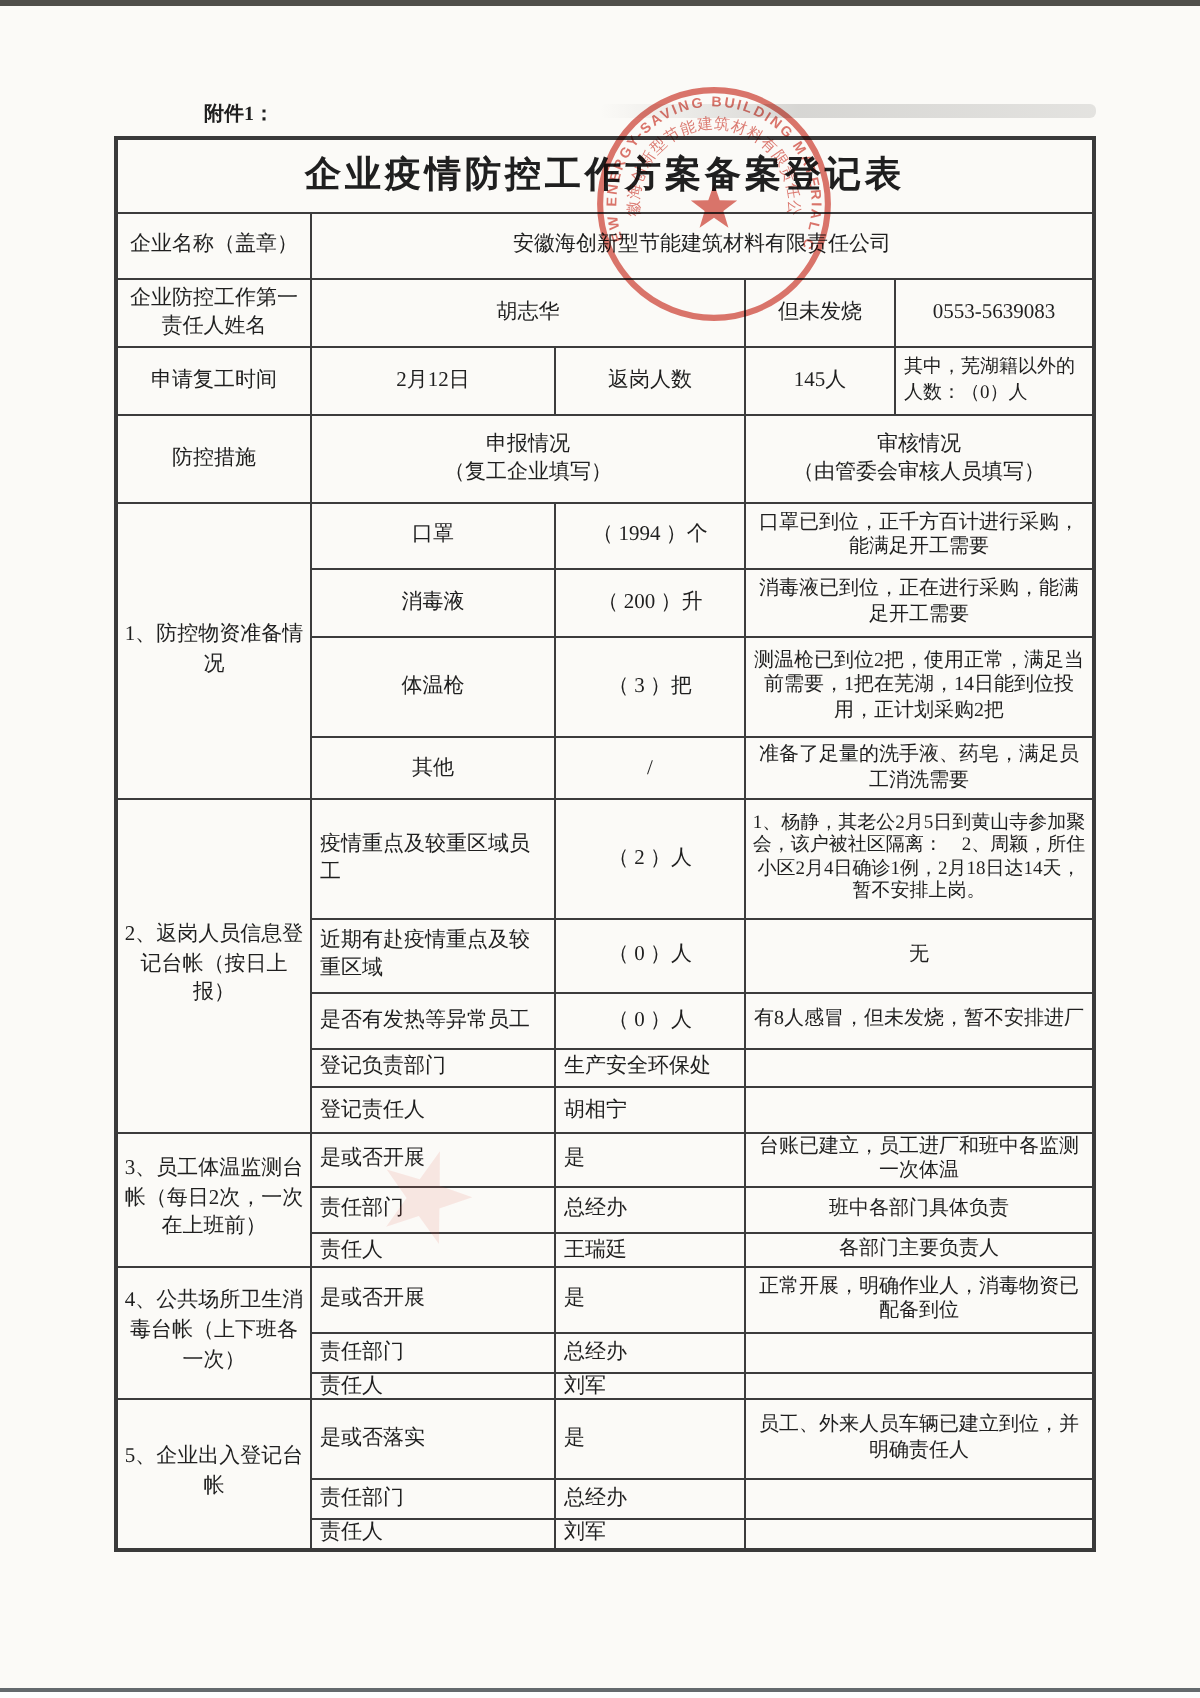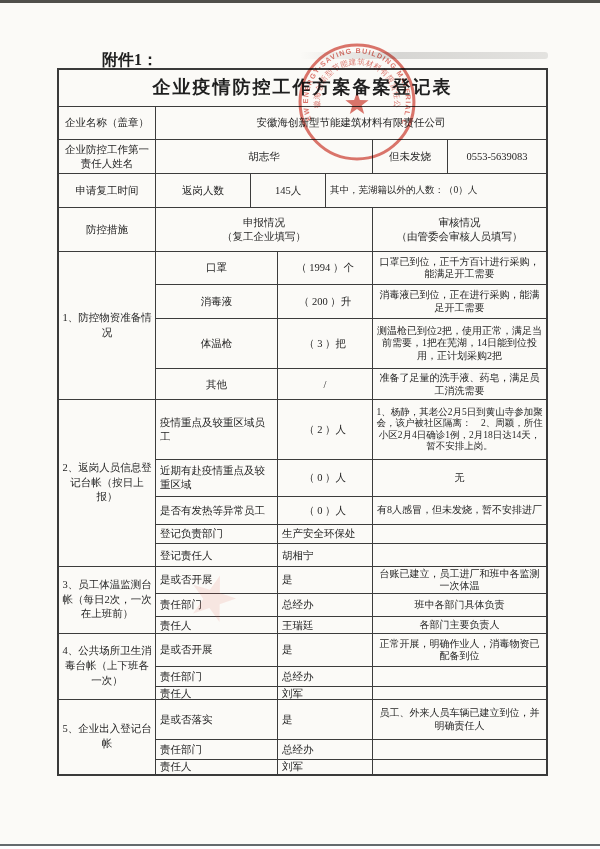--- a/index.html
+++ b/index.html
@@ -9,21 +9,21 @@
     background:#fbfaf7; overflow:hidden;
     font-family:"Liberation Serif","DejaVu Serif",serif;
     color:#1f1f1f;
   }
   .scan-top { position:absolute; top:0; left:0; width:600px; height:3px; background:#504f4b; }
   .scan-bottom-line { position:absolute; top:844px; left:0; width:600px; height:2px; background:#646a6d; }
   .scan-bottom-fill { position:absolute; top:846px; left:0; width:600px; height:3px; background:#fdfeff; }
   .scan-smudge { position:absolute; top:52px; left:300px; width:248px; height:7px;
     background:linear-gradient(90deg, rgba(120,120,118,0), rgba(120,120,118,.28) 40%, rgba(120,120,118,.18)); border-radius:3px; }
 
-  .attachment { position:absolute; left:58px; top:50px; font-size:16px; font-weight:bold;padding-left:44px; }
+  .attachment { position:absolute; left:58px; top:50px; font-size:10px; font-weight:bold;padding-left:44px; }
 
   .tbl { position:absolute; left:57px; top:68px; width:491px; border:2px solid #3a3a3a;
          display:flex; flex-direction:column; background:transparent; }
   .row { display:flex; border-bottom:1px solid #3c3c3c; align-items:stretch; }
   .row:last-child { border-bottom:none; }
   .cell { border-right:1px solid #3c3c3c; display:flex; align-items:center; justify-content:center;
           text-align:center; padding:1px 3px; font-size:10.5px; line-height:1.3; }
   .cell:last-child { border-right:none; }
   .rest { flex:1; }
   .c1 { width:97px; flex:none; }
@@ -73,20 +73,21 @@
 
     <div class="row h34">
       <div class="cell c1">企业防控工作第一责任人姓名</div>
       <div class="cell w217">胡志华</div>
       <div class="cell w75">但未发烧</div>
       <div class="cell rest">0553-5639083</div>
     </div>
 
     <div class="row h34">
       <div class="cell c1">申请复工时间</div>
+      <div class="cell w122">2月12日</div>
       <div class="cell w95">返岗人数</div>
       <div class="cell w75">145人</div>
       <div class="cell rest left small">其中，芜湖籍以外的人数：（0）人</div>
     </div>
 
     <div class="row h44">
       <div class="cell c1">防控措施</div>
       <div class="cell w217 pre">申报情况
 （复工企业填写）</div>
       <div class="cell rest pre">审核情况

